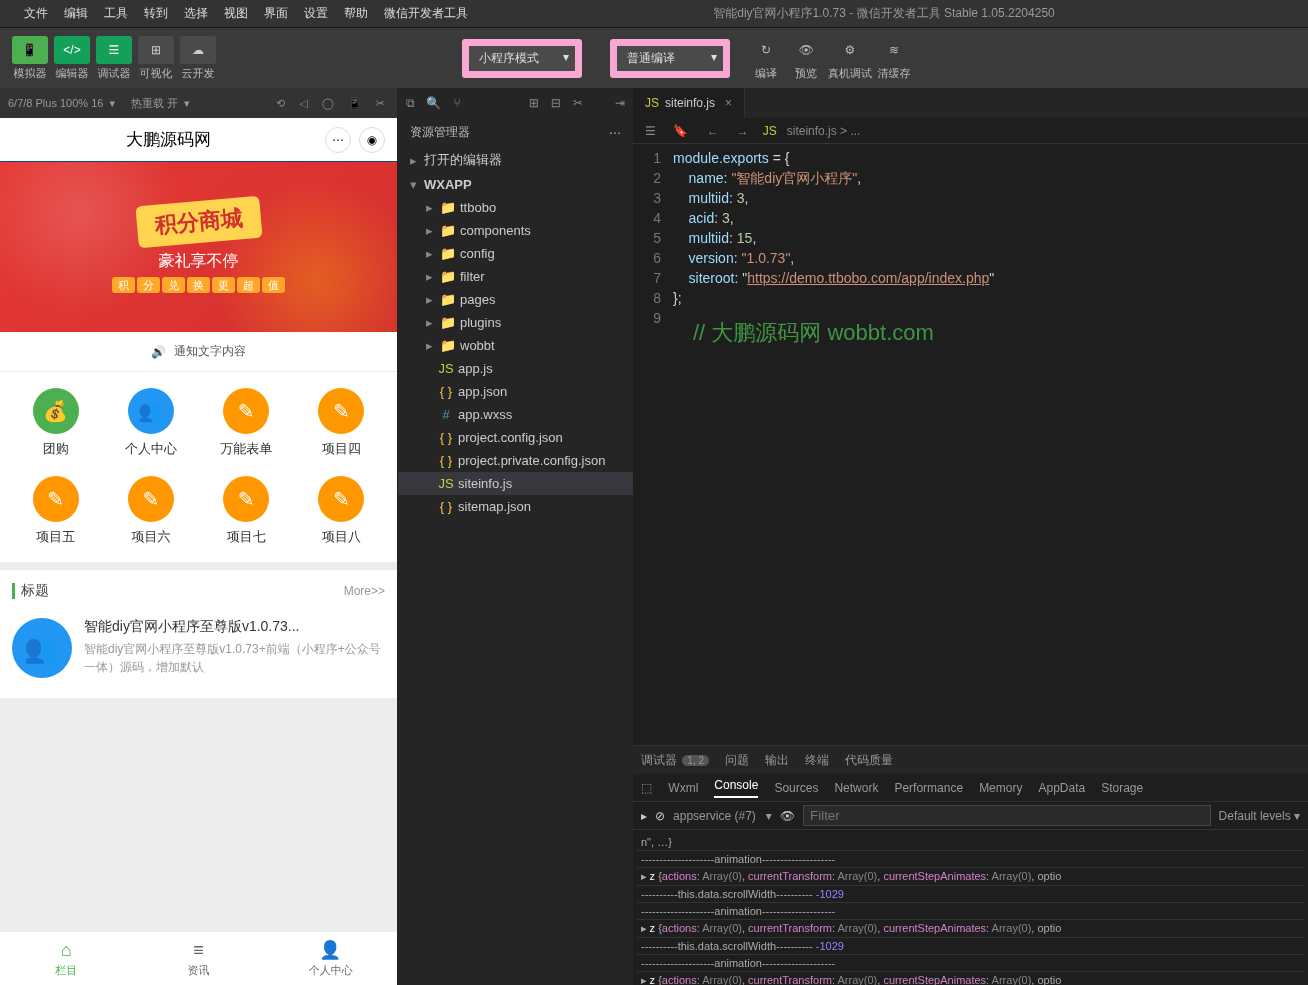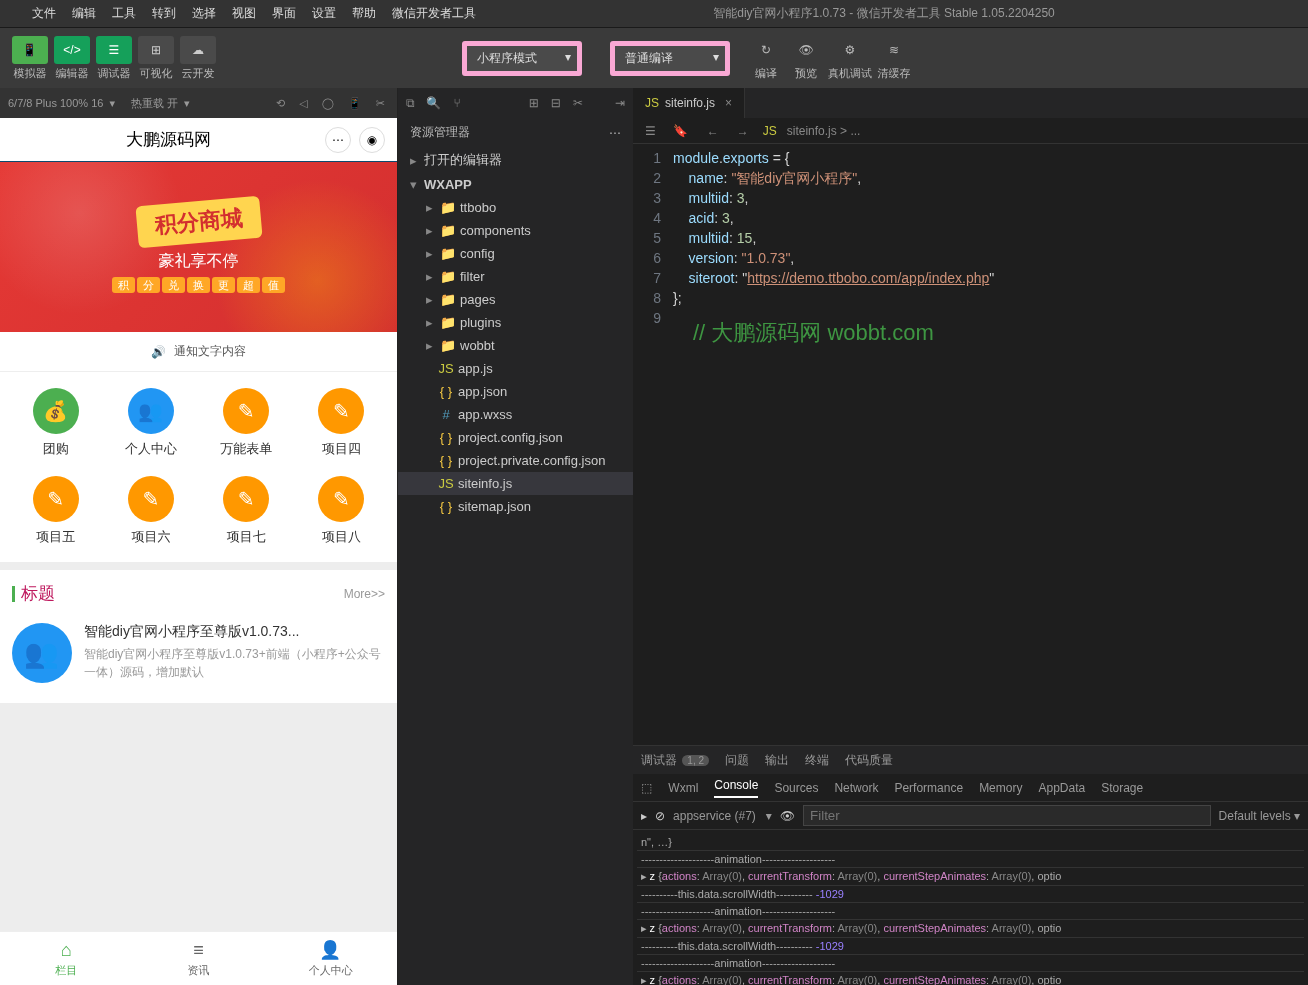--- a/index.html
+++ b/index.html
@@ -1,27 +1,27 @@
 <!DOCTYPE html>
 <html><head>
 <meta charset="utf-8">
 <style>
 *{margin:0;padding:0;box-sizing:border-box;font-family:"Microsoft YaHei",sans-serif}
 body{background:#2d2d2d;color:#ccc;width:1308px;height:985px;overflow:hidden;font-size:12px}
-.menubar{background:#333;height:28px;display:flex;align-items:center;padding:0 24px;border-bottom:1px solid #1a1a1a}
+.menubar{background:#333;height:28px;display:flex;align-items:center;padding:0 16px;border-bottom:1px solid #1a1a1a}
 .menubar span{padding:0 8px;color:#ddd;cursor:pointer}
 .menubar .title{flex:1;text-align:center;color:#999}
 .toolbar{background:#3a3a3a;height:60px;display:flex;align-items:center;padding:0 12px;gap:4px}
 .tb-group{display:flex;flex-direction:column;align-items:center;gap:2px}
 .tb-btn{background:#4caf50;width:36px;height:28px;border-radius:3px;display:flex;align-items:center;justify-content:center;color:#fff}
 .tb-btn.alt{background:#15a05a}
 .tb-btn-gray{background:#4a4a4a;width:36px;height:28px;border-radius:3px;display:flex;align-items:center;justify-content:center}
 .tb-label{font-size:11px;color:#bbb}
 .tb-flex{flex:1}
-.tb-select{background:#4a4a4a;border:5px solid #f9a8d4;color:#ddd;padding:4px 20px 4px 10px;border-radius:3px;position:relative;min-width:120px}
+.tb-select{background:#4a4a4a;border:7px solid #f9a8d4;color:#ddd;padding:4px 20px 4px 10px;border-radius:3px;position:relative;min-width:120px}
 .tb-select::after{content:"▾";position:absolute;right:6px}
 .tb-icon-btn{width:36px;height:28px;display:flex;align-items:center;justify-content:center;color:#bbb}
 .main{display:flex;height:calc(100% - 88px)}
 .left{width:398px;background:#1e1e1e;display:flex;flex-direction:column;border-right:1px solid #222}
 .devbar{height:30px;background:#333;display:flex;align-items:center;padding:0 8px;color:#999;gap:6px;font-size:11px}
 .devbar .sp{flex:1}
 .devbar .ic{color:#888;padding:0 4px}
 .phone{background:#ededed;flex:1;display:flex;flex-direction:column}
 .status{background:#fff;height:26px;display:flex;align-items:center;padding:0 12px;font-size:12px;color:#000}
 .status .c{flex:1;text-align:center;font-weight:600}
@@ -39,21 +39,21 @@
 .notice{background:#fff;height:40px;display:flex;align-items:center;justify-content:center;color:#555;border-bottom:1px solid #eee}
 .notice .spk{color:#ccc;margin-right:8px}
 .grid{background:#fff;padding:16px 8px;display:grid;grid-template-columns:repeat(4,1fr);gap:18px 0}
 .gi{display:flex;flex-direction:column;align-items:center;gap:6px}
 .gi .ic{width:46px;height:46px;border-radius:23px;display:flex;align-items:center;justify-content:center;color:#fff;font-size:20px}
 .gi .lbl{font-size:13px;color:#333}
 .c-green{background:#4caf50}.c-blue{background:#2196f3}.c-orange{background:#ff9800}
 .sect{background:#fff;margin-top:8px;padding:12px}
 .sect-h{display:flex;align-items:center;margin-bottom:10px}
 .sect-h .bar{width:3px;height:16px;background:#4caf50;margin-right:6px}
-.sect-h .t{font-size:17px;color:#be185d;font-weight:500;flex:1}
+.sect-h .t{font-size:14px;color:#404040;font-weight:500;flex:1}
 .sect-h .more{color:#999;font-size:12px}
 .item{display:flex;gap:12px;padding:8px 0}
 .item .av{width:60px;height:60px;border-radius:30px;background:#2196f3;display:flex;align-items:center;justify-content:center;color:#fff;font-size:28px}
 .item .txt{flex:1}
 .item .t1{font-size:14px;color:#333;margin-bottom:4px}
 .item .t2{font-size:12px;color:#999;line-height:1.5}
 .tabbar{background:#fff;border-top:1px solid #eee;height:54px;display:flex}
 .tab{flex:1;display:flex;flex-direction:column;align-items:center;justify-content:center;gap:2px}
 .tab .ic{font-size:18px;color:#666}
 .tab .lbl{font-size:11px;color:#666}

